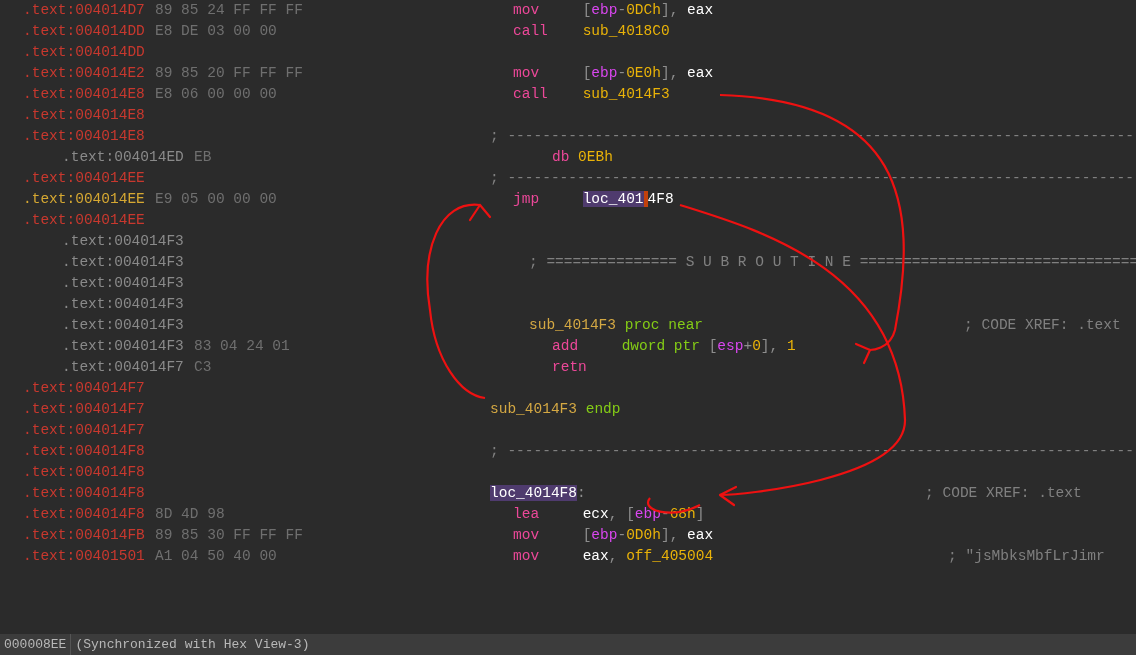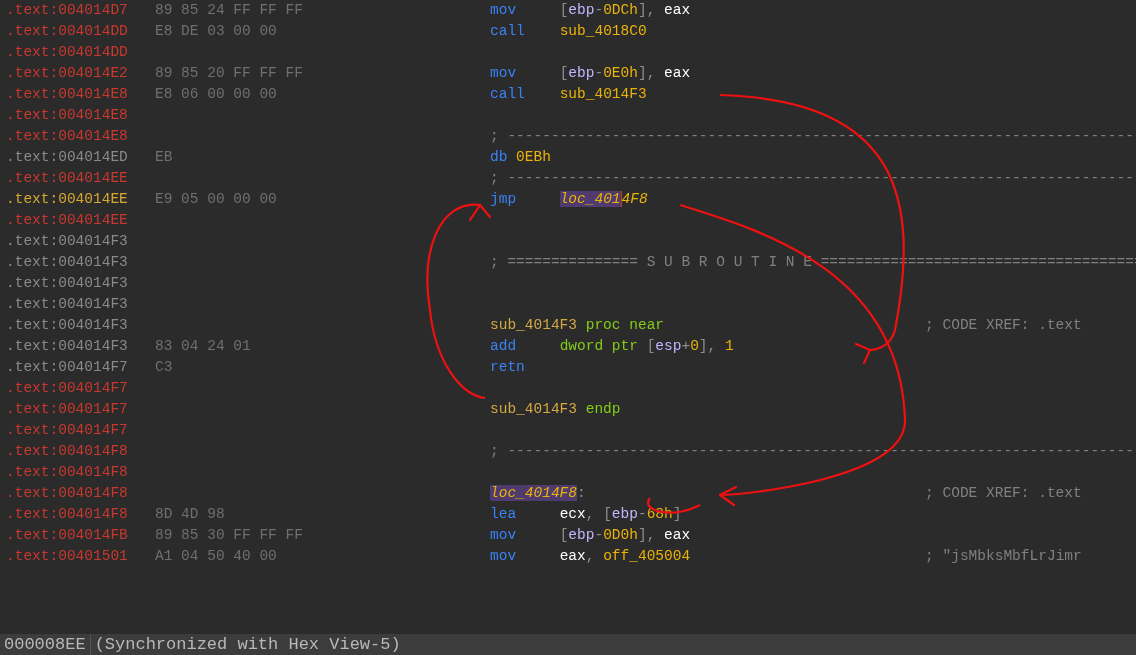--- a/index.html
+++ b/index.html
@@ -14,56 +14,56 @@
     overflow:hidden;
     position:relative;
   }
   .disasm {
     position:absolute;
     top:0; left:0; right:0; bottom:21px;
     overflow:hidden;
     white-space:pre;
   }
   .row { display:flex; height:21px; }
-  .addr { width:155px; flex:0 0 155px; padding-left:6px; }
+  .addr { width:155px; flex:0 0 155px; padding-left:23px; }
   .bytes { width:335px; flex:0 0 335px; }
   .code { flex:1; }
   .addr-red { color:#c8382e; }
   .addr-hl  { color:#d6a832; }
-  .addr-grey{ color:#8a8a8a; }
+  .addr-grey{ color:#8a8a8a;margin-left:39px; }
   .grey  { color:#8e8e8e; }
   .dgrey { color:#6f6f6f; }
-  .mnem  { color:#3b82f6; }
+  .mnem  { color:#ec4899;margin-left:23px; }
   .reg   { color:#ffffff; }
-  .mreg  { color:#c4b5fd; }
+  .mreg  { color:#d946ef; }
   .num   { color:#eab308; }
   .sub   { color:#eab308; }
-  .loc   { color:#eab308;font-style:italic; }
+  .loc   { color:#ffffff; }
   .kw    { color:#84cc16; }
   .fn    { color:#d4a843; }
   .comm  { color:#808080; }
   .hlbg  { background:#4f3b6e; }
-  .cursor{ border-left:1px solid #c2410c; }
+  .cursor{ border-left:4px solid #c2410c; }
   .status {
     position:absolute; bottom:0; left:0; right:0;
     height:21px; background:#3c3c3c;
-    color:#b8b8b8; font-size:17px;
+    color:#b8b8b8; font-size:13px;
     display:flex; align-items:flex-end;
   }
   .status span { padding:0 4px; border-right:1px solid #555; }
   svg.anno { position:absolute; top:0; left:0; pointer-events:none; }
 </style>
 </head>
 <body>
 
 <div class="disasm"><div class="row"><div class="addr addr-red">.text:004014D7</div><div class="bytes dgrey">89 85 24 FF FF FF</div><div class="code"><span class="mnem">mov     </span><span class="grey">[</span><span class="mreg">ebp</span><span class="grey">-</span><span class="num">0DCh</span><span class="grey">], </span><span class="reg">eax</span></div></div><div class="row"><div class="addr addr-red">.text:004014DD</div><div class="bytes dgrey">E8 DE 03 00 00</div><div class="code"><span class="mnem">call    </span><span class="sub">sub_4018C0</span></div></div><div class="row"><div class="addr addr-red">.text:004014DD</div><div class="bytes dgrey"></div><div class="code"></div></div><div class="row"><div class="addr addr-red">.text:004014E2</div><div class="bytes dgrey">89 85 20 FF FF FF</div><div class="code"><span class="mnem">mov     </span><span class="grey">[</span><span class="mreg">ebp</span><span class="grey">-</span><span class="num">0E0h</span><span class="grey">], </span><span class="reg">eax</span></div></div><div class="row"><div class="addr addr-red">.text:004014E8</div><div class="bytes dgrey">E8 06 00 00 00</div><div class="code"><span class="mnem">call    </span><span class="sub">sub_4014F3</span></div></div><div class="row"><div class="addr addr-red">.text:004014E8</div><div class="bytes dgrey"></div><div class="code"></div></div><div class="row"><div class="addr addr-red">.text:004014E8</div><div class="bytes dgrey"></div><div class="code"><span class="comm">; ---------------------------------------------------------------------------</span></div></div><div class="row"><div class="addr addr-grey">.text:004014ED</div><div class="bytes dgrey">EB</div><div class="code"><span class="mnem">db </span><span class="num">0EBh</span></div></div><div class="row"><div class="addr addr-red">.text:004014EE</div><div class="bytes dgrey"></div><div class="code"><span class="comm">; ---------------------------------------------------------------------------</span></div></div><div class="row"><div class="addr addr-hl">.text:004014EE</div><div class="bytes dgrey">E9 05 00 00 00</div><div class="code"><span class="mnem">jmp     </span><span class="loc hlbg">loc_401</span><span class="loc cursor">4F8</span></div></div><div class="row"><div class="addr addr-red">.text:004014EE</div><div class="bytes dgrey"></div><div class="code"></div></div><div class="row"><div class="addr addr-grey">.text:004014F3</div><div class="bytes dgrey"></div><div class="code"></div></div><div class="row"><div class="addr addr-grey">.text:004014F3</div><div class="bytes dgrey"></div><div class="code"><span class="comm">; =============== S U B R O U T I N E =======================================</span></div></div><div class="row"><div class="addr addr-grey">.text:004014F3</div><div class="bytes dgrey"></div><div class="code"></div></div><div class="row"><div class="addr addr-grey">.text:004014F3</div><div class="bytes dgrey"></div><div class="code"></div></div><div class="row"><div class="addr addr-grey">.text:004014F3</div><div class="bytes dgrey"></div><div class="code"><span class="fn">sub_4014F3 </span><span class="kw">proc near</span><span>                              </span><span class="comm">; CODE XREF: .text</span></div></div><div class="row"><div class="addr addr-grey">.text:004014F3</div><div class="bytes dgrey">83 04 24 01</div><div class="code"><span class="mnem">add     </span><span class="kw">dword ptr </span><span class="grey">[</span><span class="mreg">esp</span><span class="grey">+</span><span class="num">0</span><span class="grey">], </span><span class="num">1</span></div></div><div class="row"><div class="addr addr-grey">.text:004014F7</div><div class="bytes dgrey">C3</div><div class="code"><span class="mnem">retn</span></div></div><div class="row"><div class="addr addr-red">.text:004014F7</div><div class="bytes dgrey"></div><div class="code"></div></div><div class="row"><div class="addr addr-red">.text:004014F7</div><div class="bytes dgrey"></div><div class="code"><span class="fn">sub_4014F3 </span><span class="kw">endp</span></div></div><div class="row"><div class="addr addr-red">.text:004014F7</div><div class="bytes dgrey"></div><div class="code"></div></div><div class="row"><div class="addr addr-red">.text:004014F8</div><div class="bytes dgrey"></div><div class="code"><span class="comm">; ---------------------------------------------------------------------------</span></div></div><div class="row"><div class="addr addr-red">.text:004014F8</div><div class="bytes dgrey"></div><div class="code"></div></div><div class="row"><div class="addr addr-red">.text:004014F8</div><div class="bytes dgrey"></div><div class="code"><span class="loc hlbg">loc_4014F8</span><span class="grey">:</span><span>                                       </span><span class="comm">; CODE XREF: .text</span></div></div><div class="row"><div class="addr addr-red">.text:004014F8</div><div class="bytes dgrey">8D 4D 98</div><div class="code"><span class="mnem">lea     </span><span class="reg">ecx</span><span class="grey">, [</span><span class="mreg">ebp</span><span class="grey">-</span><span class="num">68h</span><span class="grey">]</span></div></div><div class="row"><div class="addr addr-red">.text:004014FB</div><div class="bytes dgrey">89 85 30 FF FF FF</div><div class="code"><span class="mnem">mov     </span><span class="grey">[</span><span class="mreg">ebp</span><span class="grey">-</span><span class="num">0D0h</span><span class="grey">], </span><span class="reg">eax</span></div></div><div class="row"><div class="addr addr-red">.text:00401501</div><div class="bytes dgrey">A1 04 50 40 00</div><div class="code"><span class="mnem">mov     </span><span class="reg">eax</span><span class="grey">, </span><span class="sub">off_405004</span><span>                           </span><span class="comm">; "jsMbksMbfLrJimr</span></div></div></div>
 
 <div class="status">
   <span>000008EE</span>
-  <span style="border:none">(Synchronized with Hex View-5)</span>
+  <span style="border:none">(Synchronized with Hex View-3)</span>
 </div>
 
 <svg class="anno" width="1136" height="655">
   <g stroke="#e11" stroke-width="2.2" fill="none">
 
     <path d="M720 95 C900 100 920 200 895 330 C890 350 870 350 870 350"></path>
     <path d="M870 350 l-14 -6 M870 350 l-6 13" stroke-linecap="round"></path>
 
     <path d="M680 205 C760 230 900 270 905 420 C906 480 740 495 720 495"></path>
     <path d="M720 495 l16 -8 M720 495 l14 10" stroke-linecap="round"></path>

